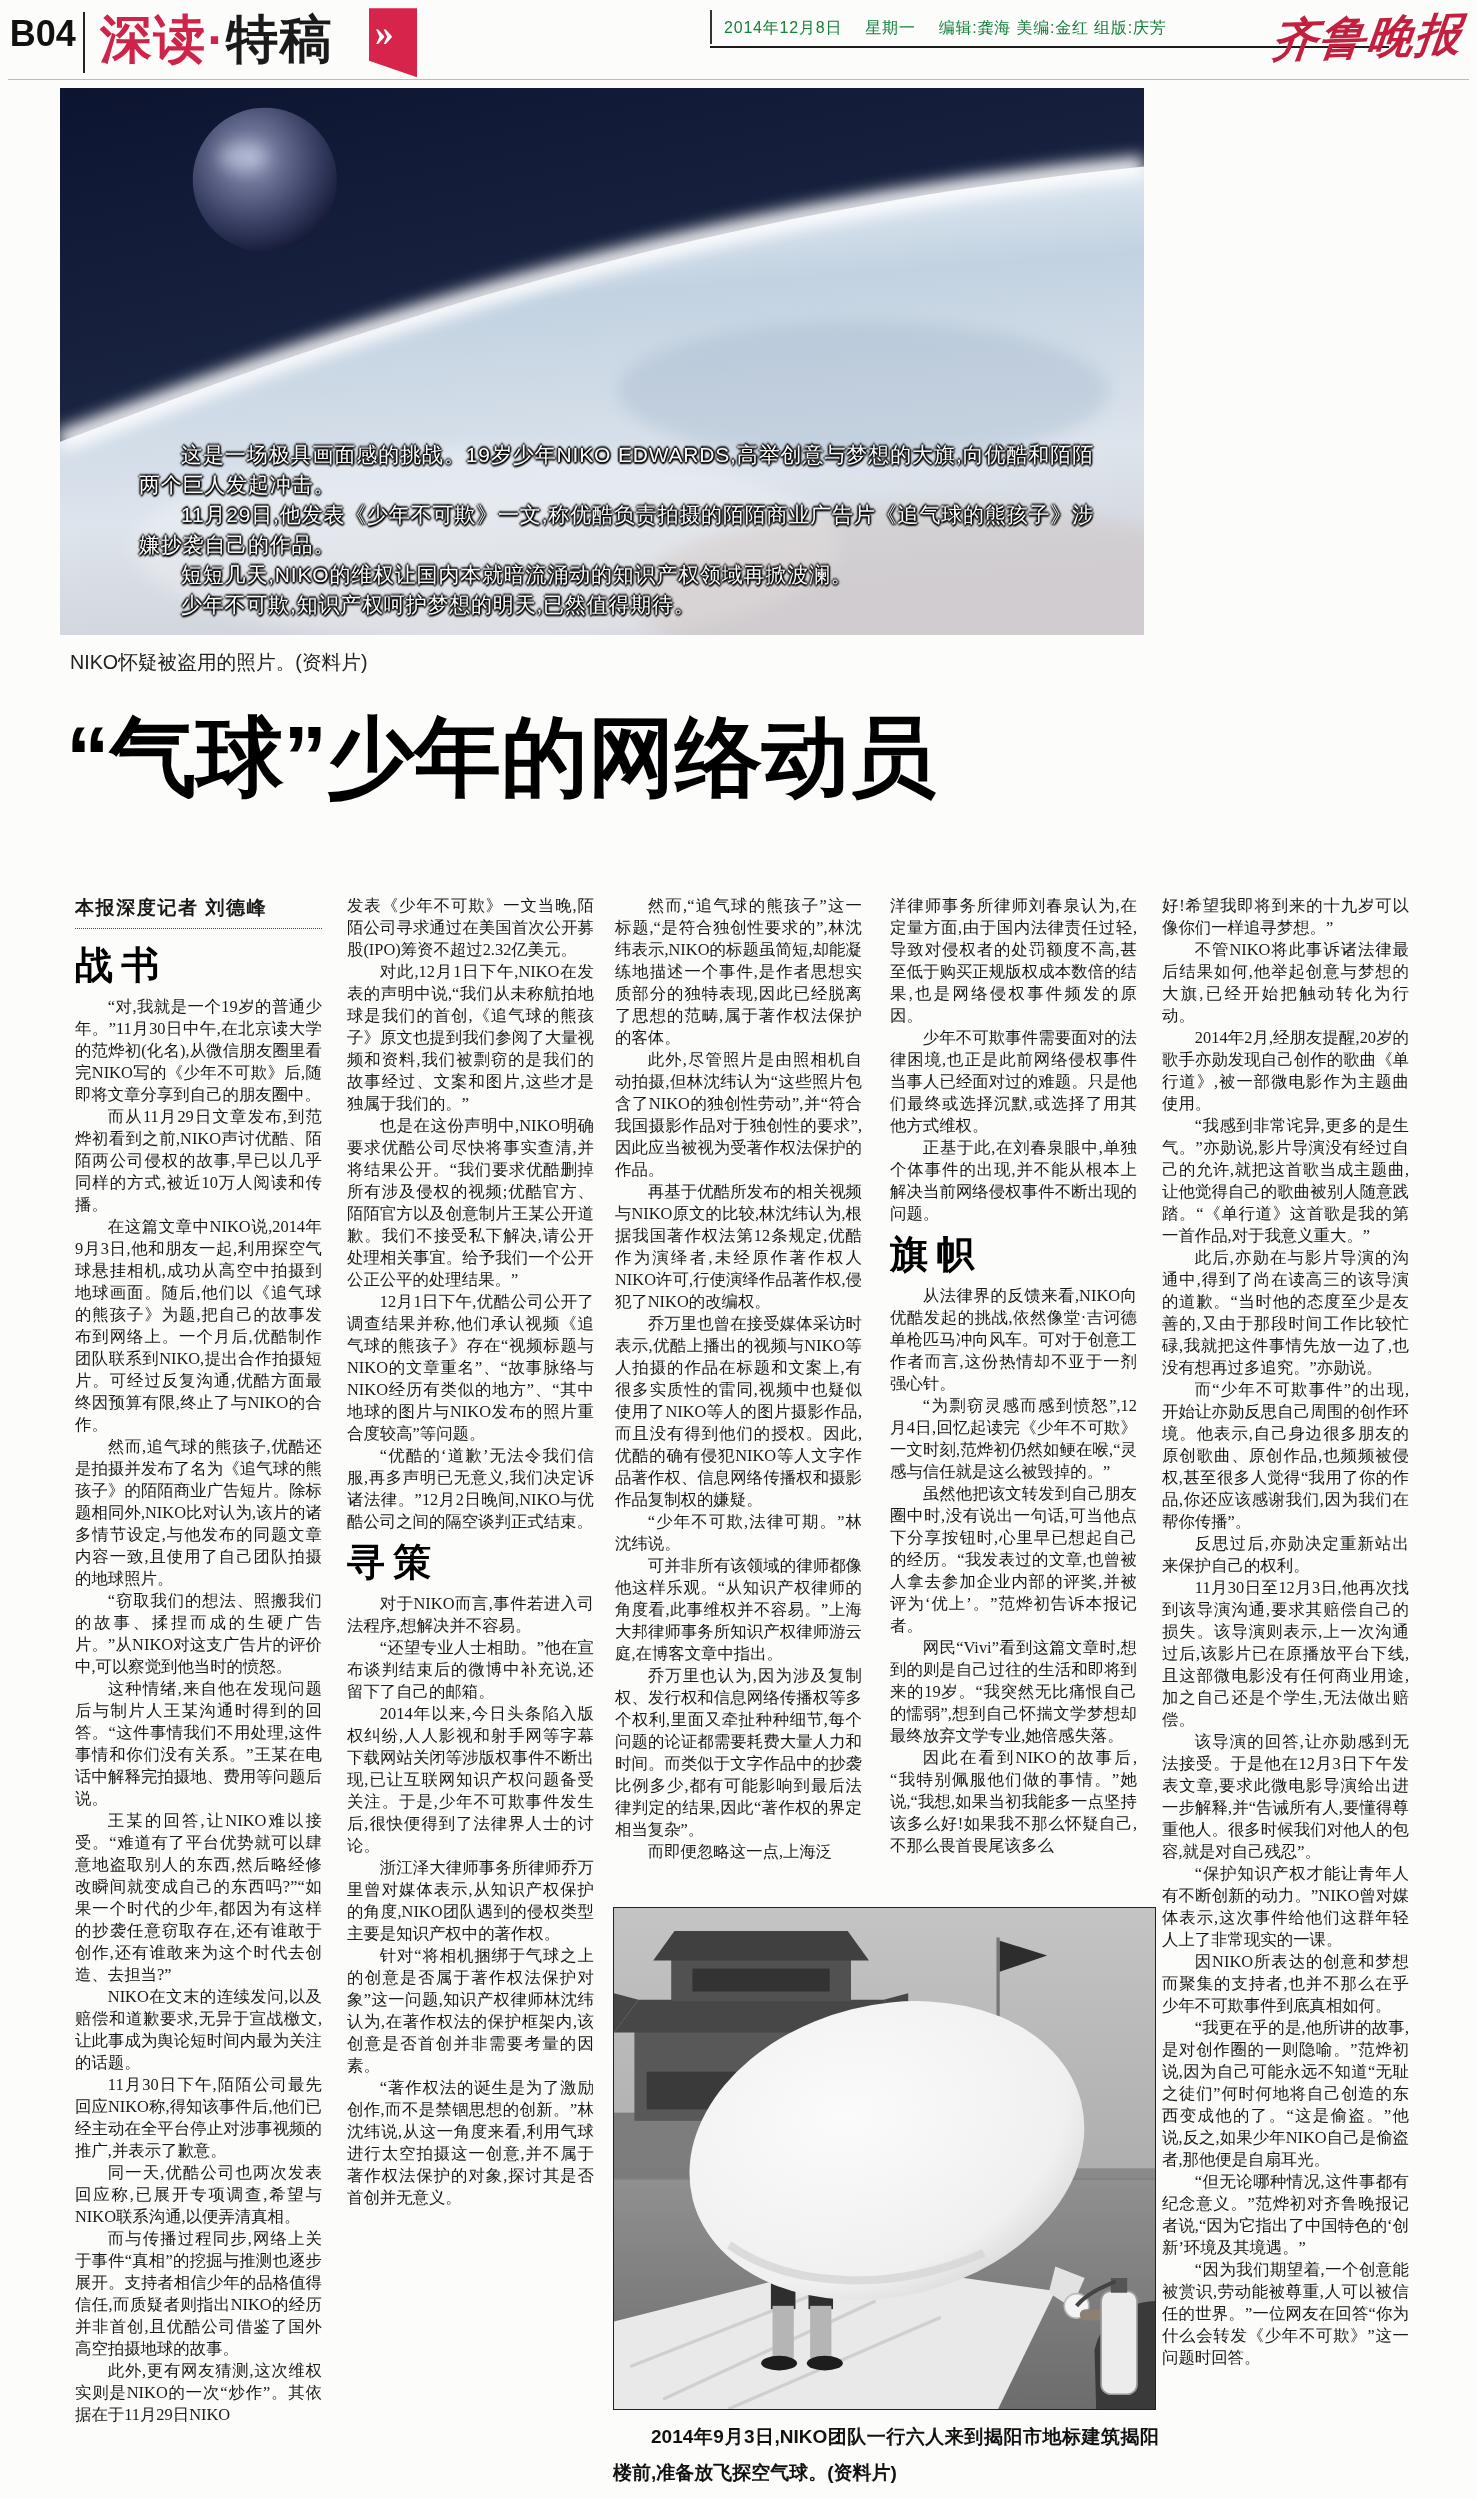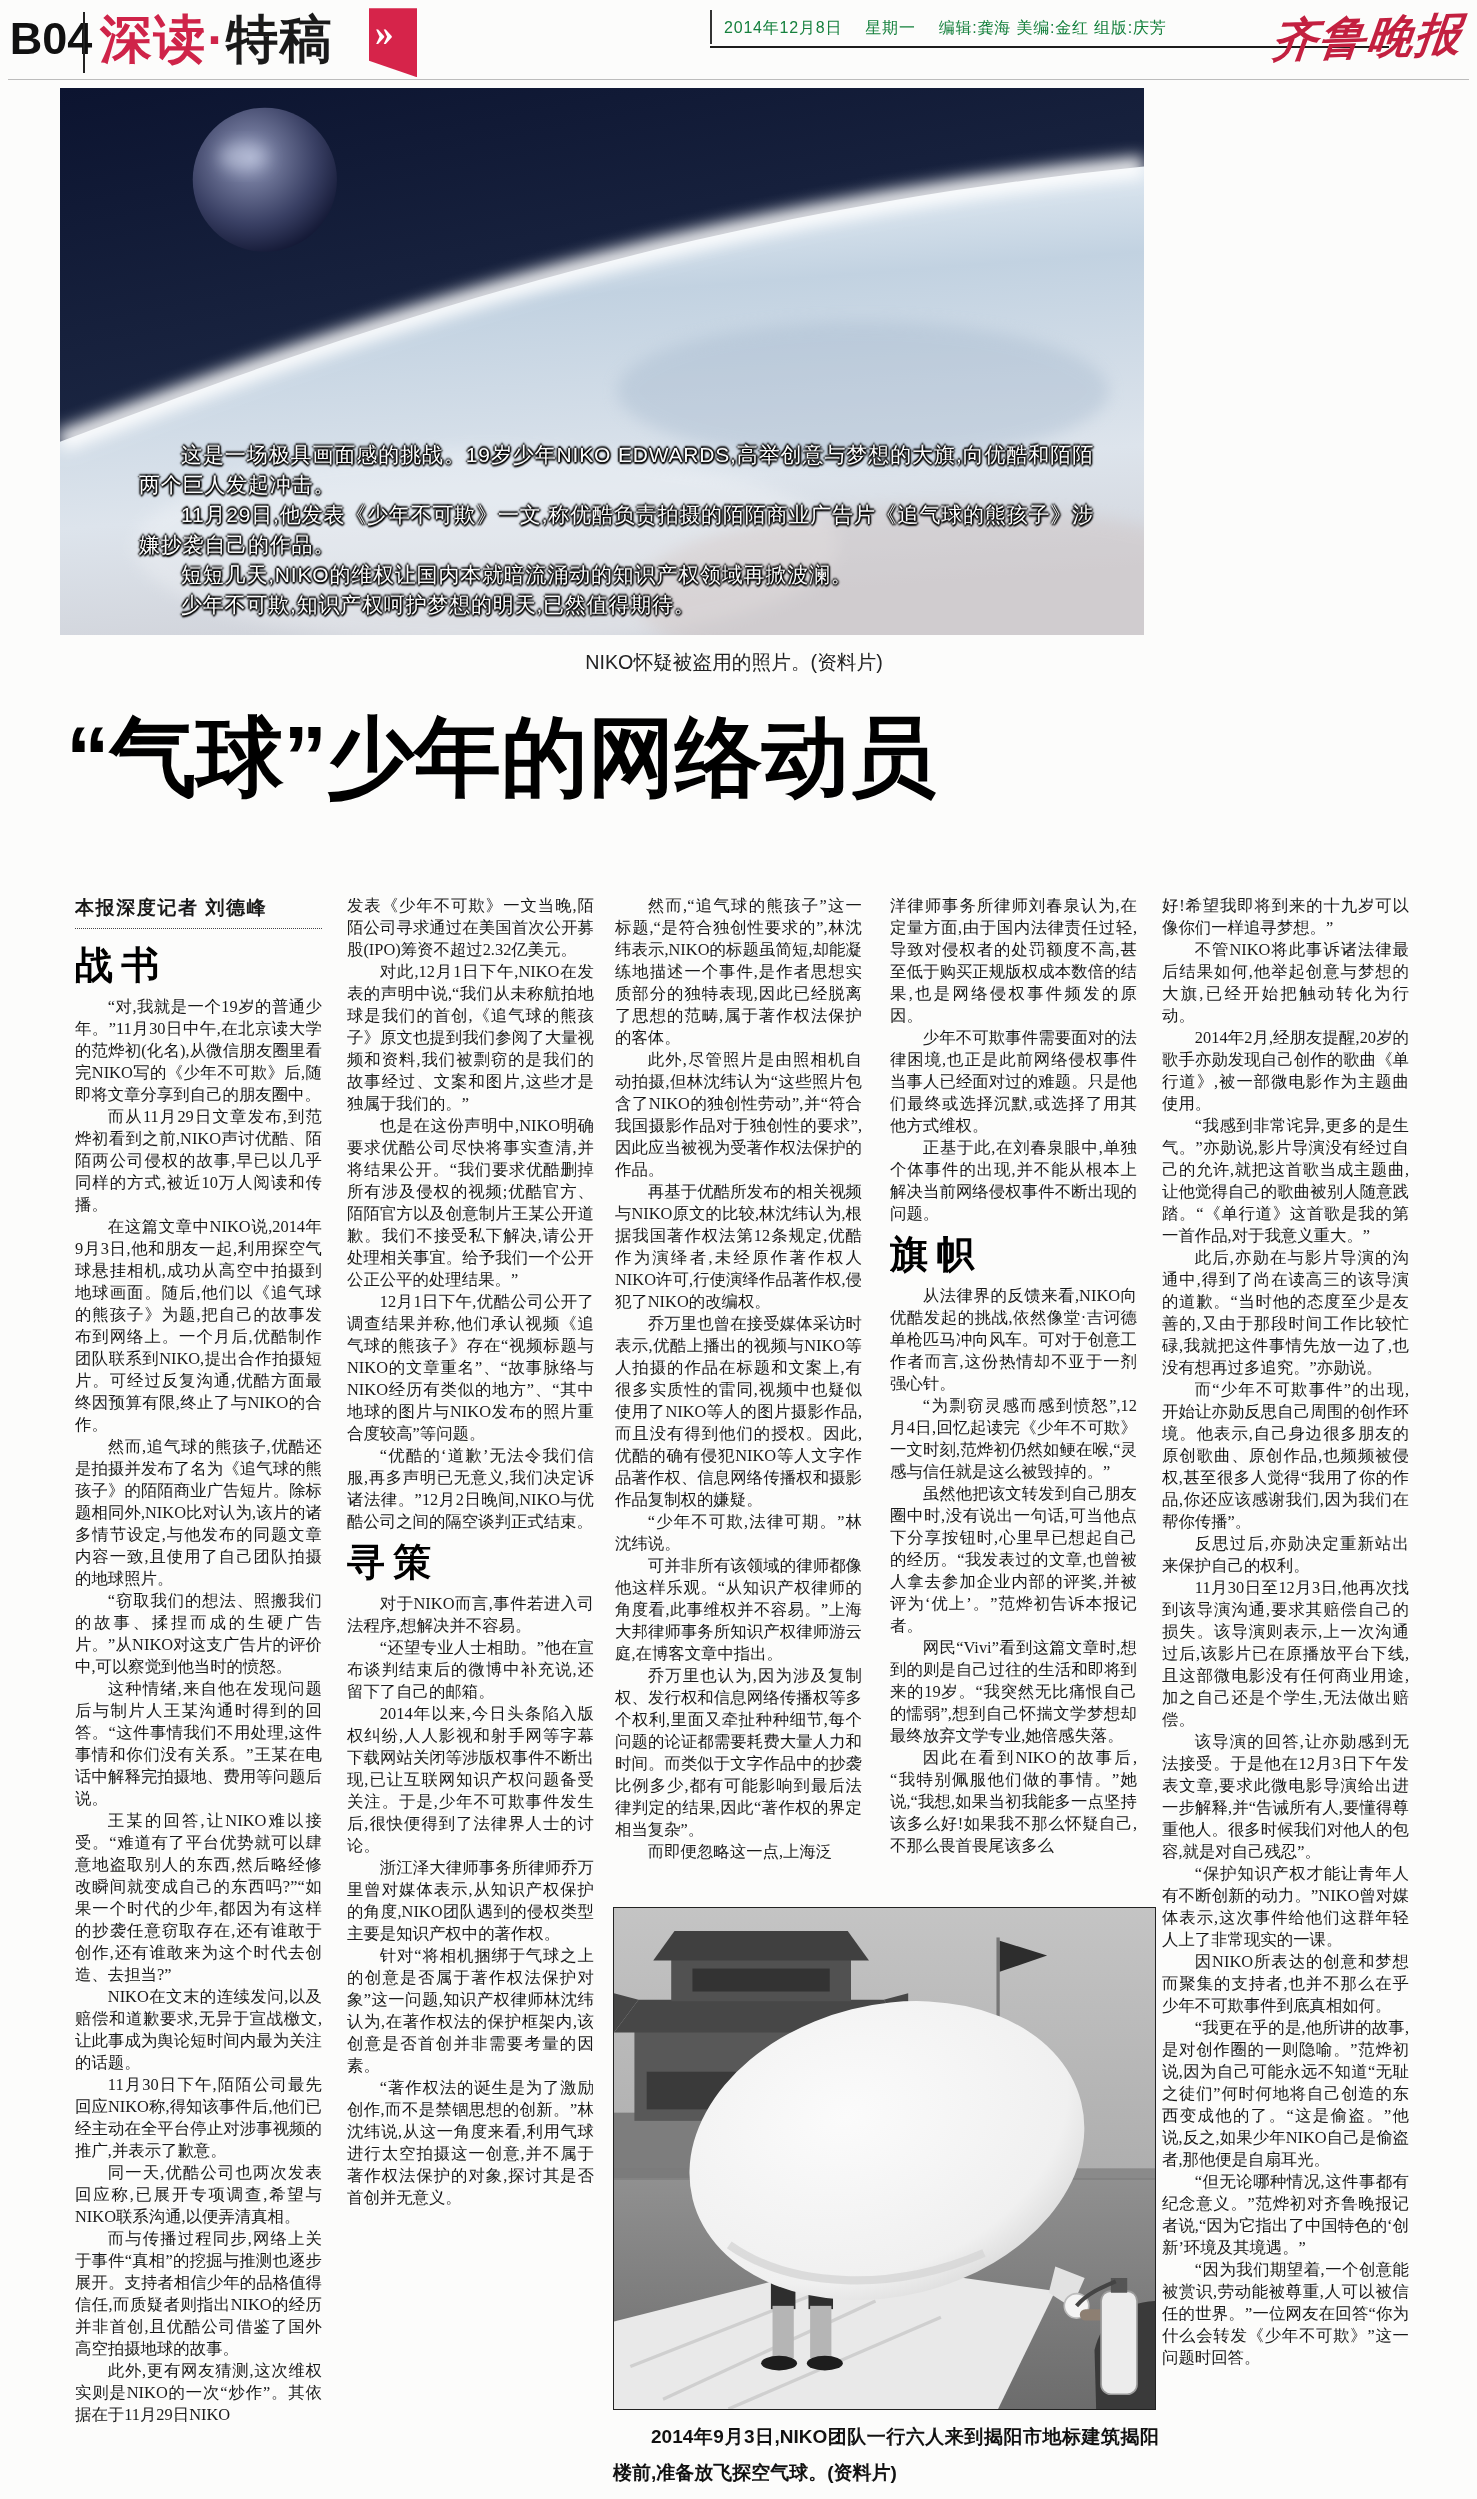--- a/index.html
+++ b/index.html
@@ -4,21 +4,21 @@
 <style>
   html,body{margin:0;padding:0;}
   body{
     width:1478px;height:2500px;position:relative;background:#fcfcfb;
     color:#1a1a1a;font-family:"Liberation Serif","DejaVu Serif",serif;overflow:hidden;
   }
   .sans{font-family:"Liberation Sans","DejaVu Sans",sans-serif;}
   .abs{position:absolute;}
 
   
-  #pageno{left:9.8px;top:13px;font-size:45px;font-weight:600;color:#111;}
+  #pageno{left:9.8px;top:13px;font-size:36px;font-weight:600;color:#111;}
   #vline1{left:83px;top:11.5px;width:1.6px;height:61px;background:#222;}
   #section-title{left:100px;top:4.9px;font-size:52px;font-weight:900;letter-spacing:1.6px;white-space:nowrap;}
   #section-title .red{color:#cf2449;text-align:right;}
   #ribbon{left:369px;top:8.2px;width:48px;height:69px;background:#d6244a;
     clip-path:polygon(0 0,100% 0,100% 100%,0 76%);}
   #ribbon .chev{position:absolute;left:5.7px;top:1.6px;color:#fff;font-size:38px;font-weight:900;letter-spacing:-2.5px;}
   #vline2{left:710px;top:9.8px;width:1.6px;height:34px;background:#333;}
   #dateline{left:724px;top:18px;font-size:16px;color:#15803d;letter-spacing:0.8px;white-space:nowrap;}
   #dateline span{margin-right:23px;}
   #date-rule{left:710px;top:46px;width:679px;height:1.6px;background:#1c1c1c;}
@@ -27,21 +27,21 @@
     transform:skewX(-8deg) rotate(-2deg);text-align:center;letter-spacing:1.6px;}
 
   
   #hero{left:60px;top:88px;width:1084px;height:547px;overflow:hidden;}
   #hero svg{display:block;width:100%;height:100%;}
   #hero-overlay{position:absolute;left:79px;top:352px;width:955px;
     font-family:"Liberation Sans","DejaVu Sans",sans-serif;
     font-size:21px;line-height:30px;font-weight:500;color:#ffffff;letter-spacing:0.8px;text-align:justify;
     text-shadow:-1.6px 0 1.6px #000,1.6px 0 1.6px #000,0 -1.6px 1.6px #000,0 1.6px 1.6px #000,0.8px 0.8px 1.6px #000;}
   #hero-overlay p{margin:0;text-indent:2em;}
-  #photo-credit{left:70px;top:649px;width:1328px;text-align:center;font-size:19.7px;color:#222;}
+  #photo-credit{left:70px;top:649px;width:1328px;text-align:left;font-size:19.7px;color:#222;}
 
   
   #headline{left:66px;top:710px;width:1393px;font-size:87px;line-height:1.08;font-weight:900;color:#000;white-space:nowrap;}
 
   
   .col{position:absolute;top:895px;width:247px;height:1600px;overflow:hidden;
     text-align:justify;font-size:16.4px;line-height:22px;color:#191919;}
   #col1{left:75px;}  #col2{left:347px;}  #col3{left:615px;height:1006px;}
   #col4{left:890px;height:1006px;}  #col5{left:1162px;}
   .byline{font-family:"Liberation Sans","DejaVu Sans",sans-serif;font-size:19px;font-weight:700;

